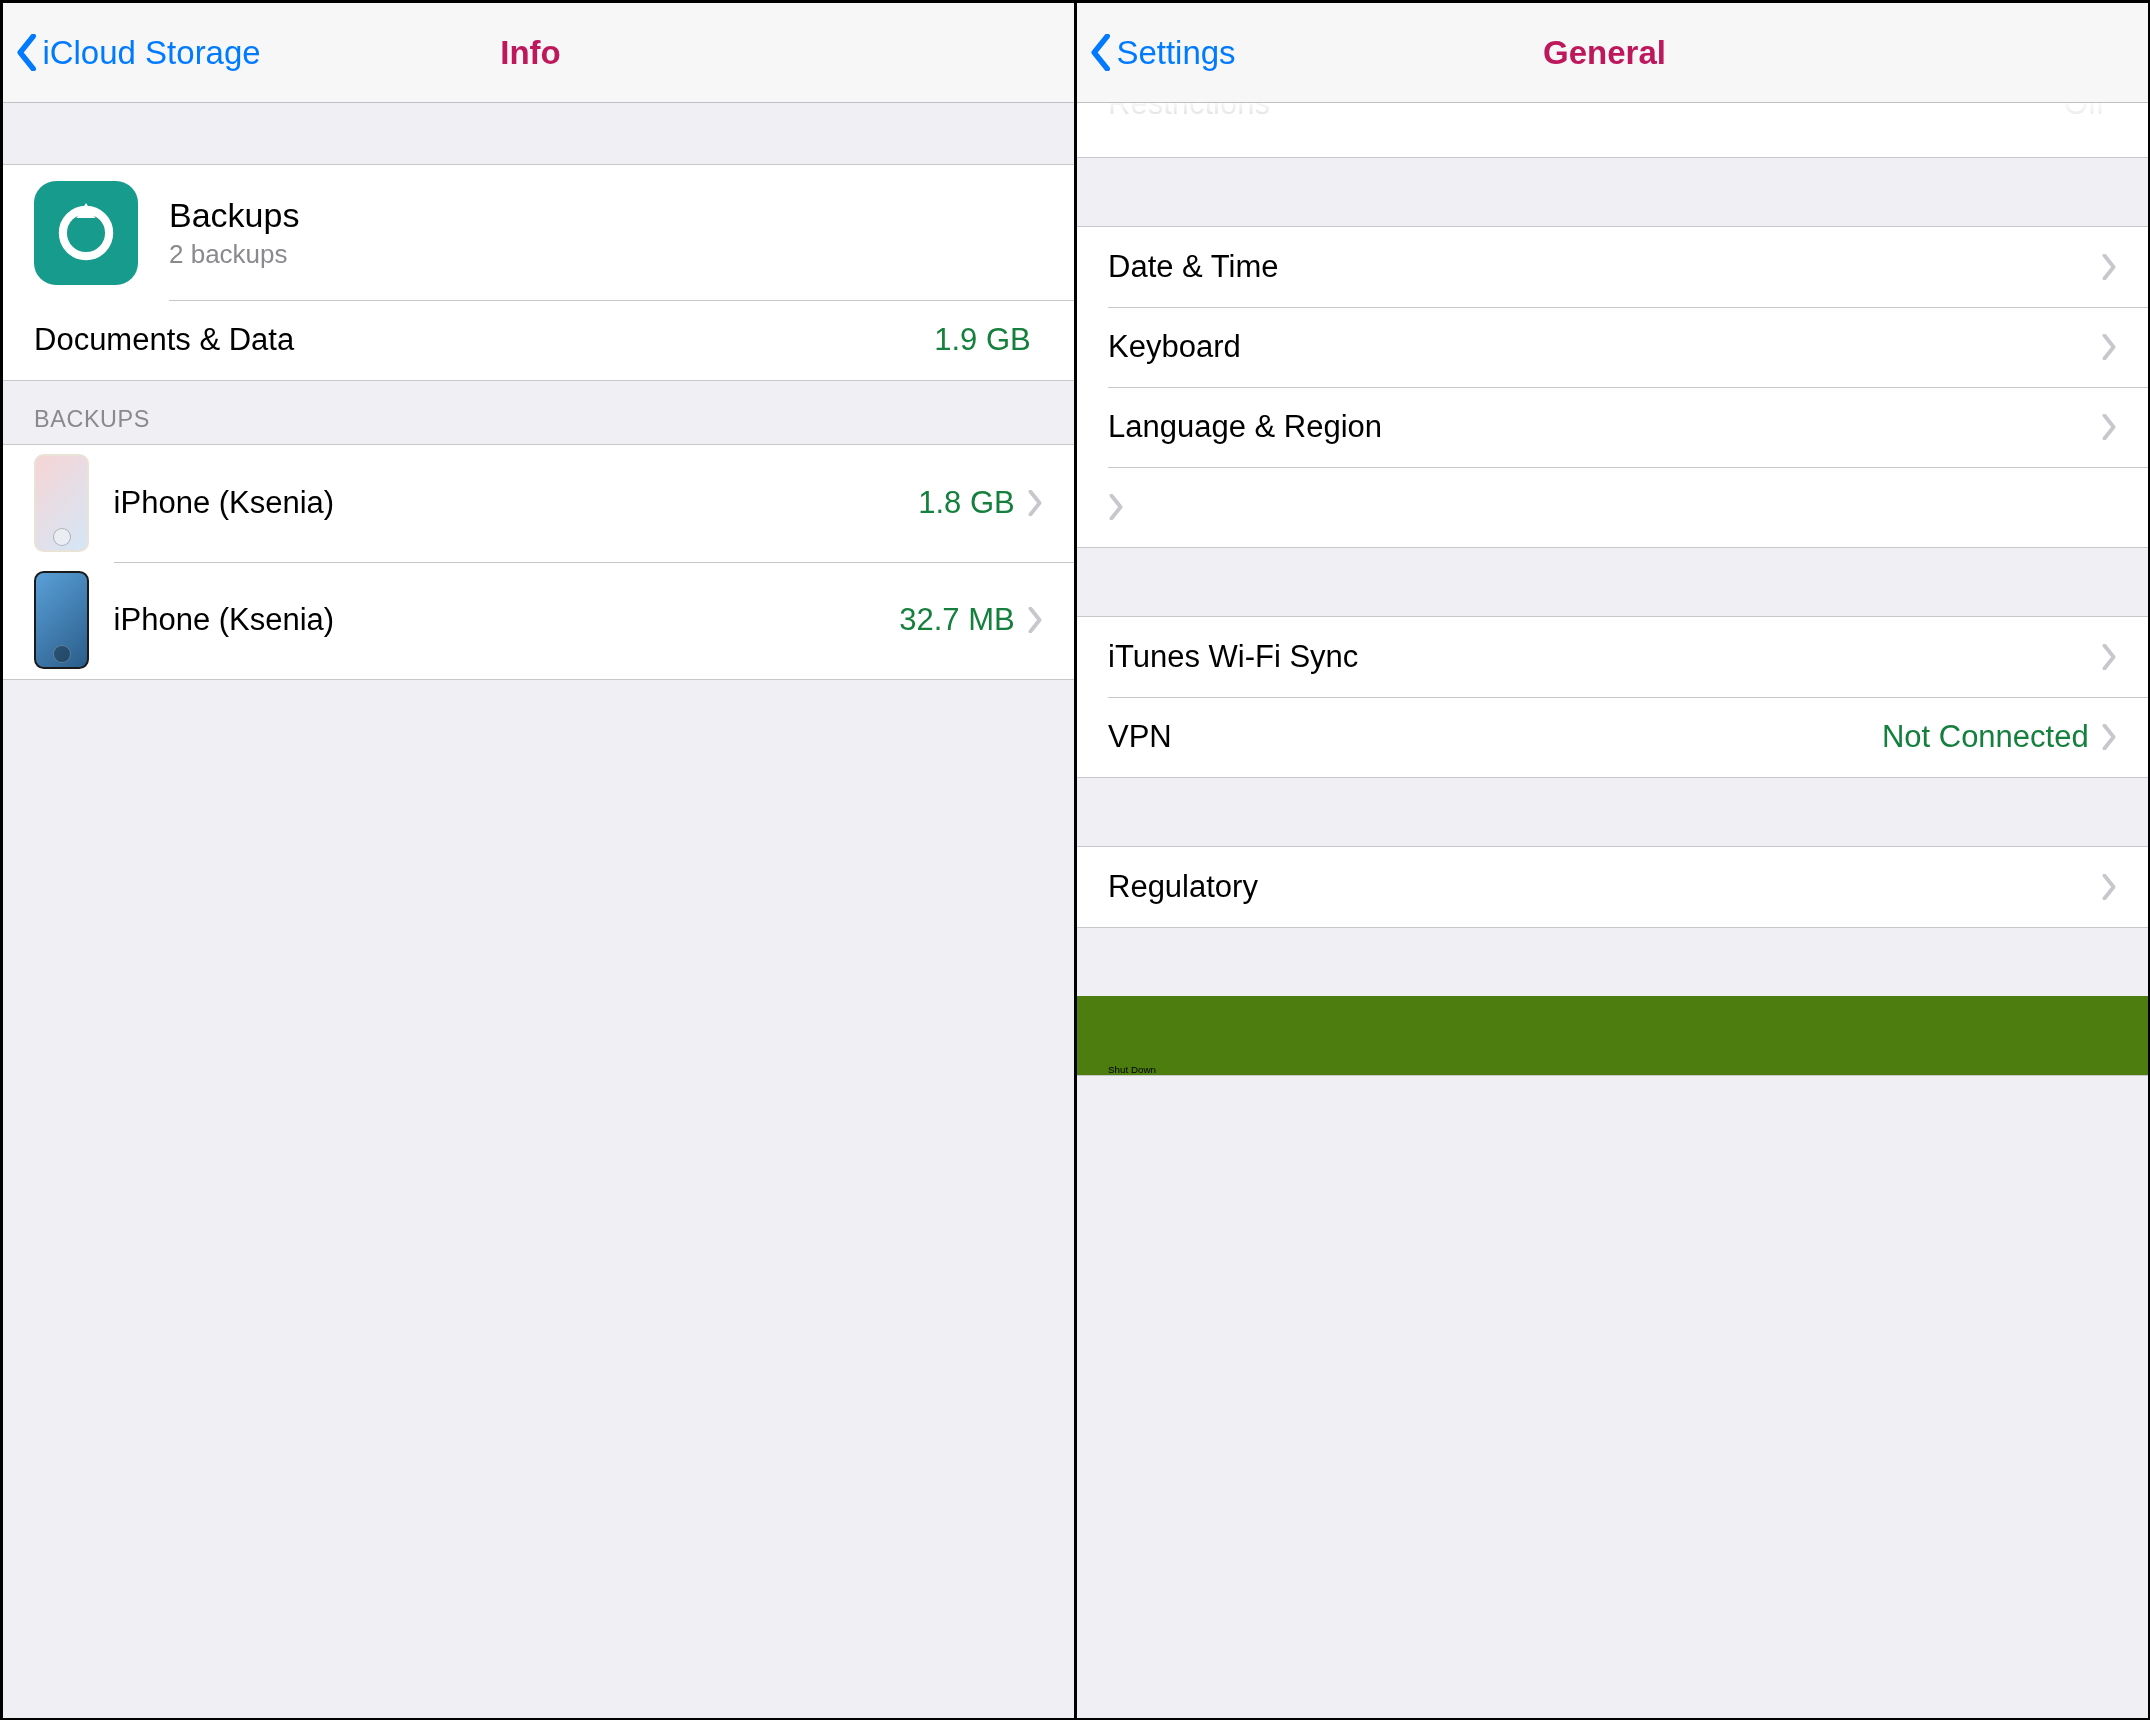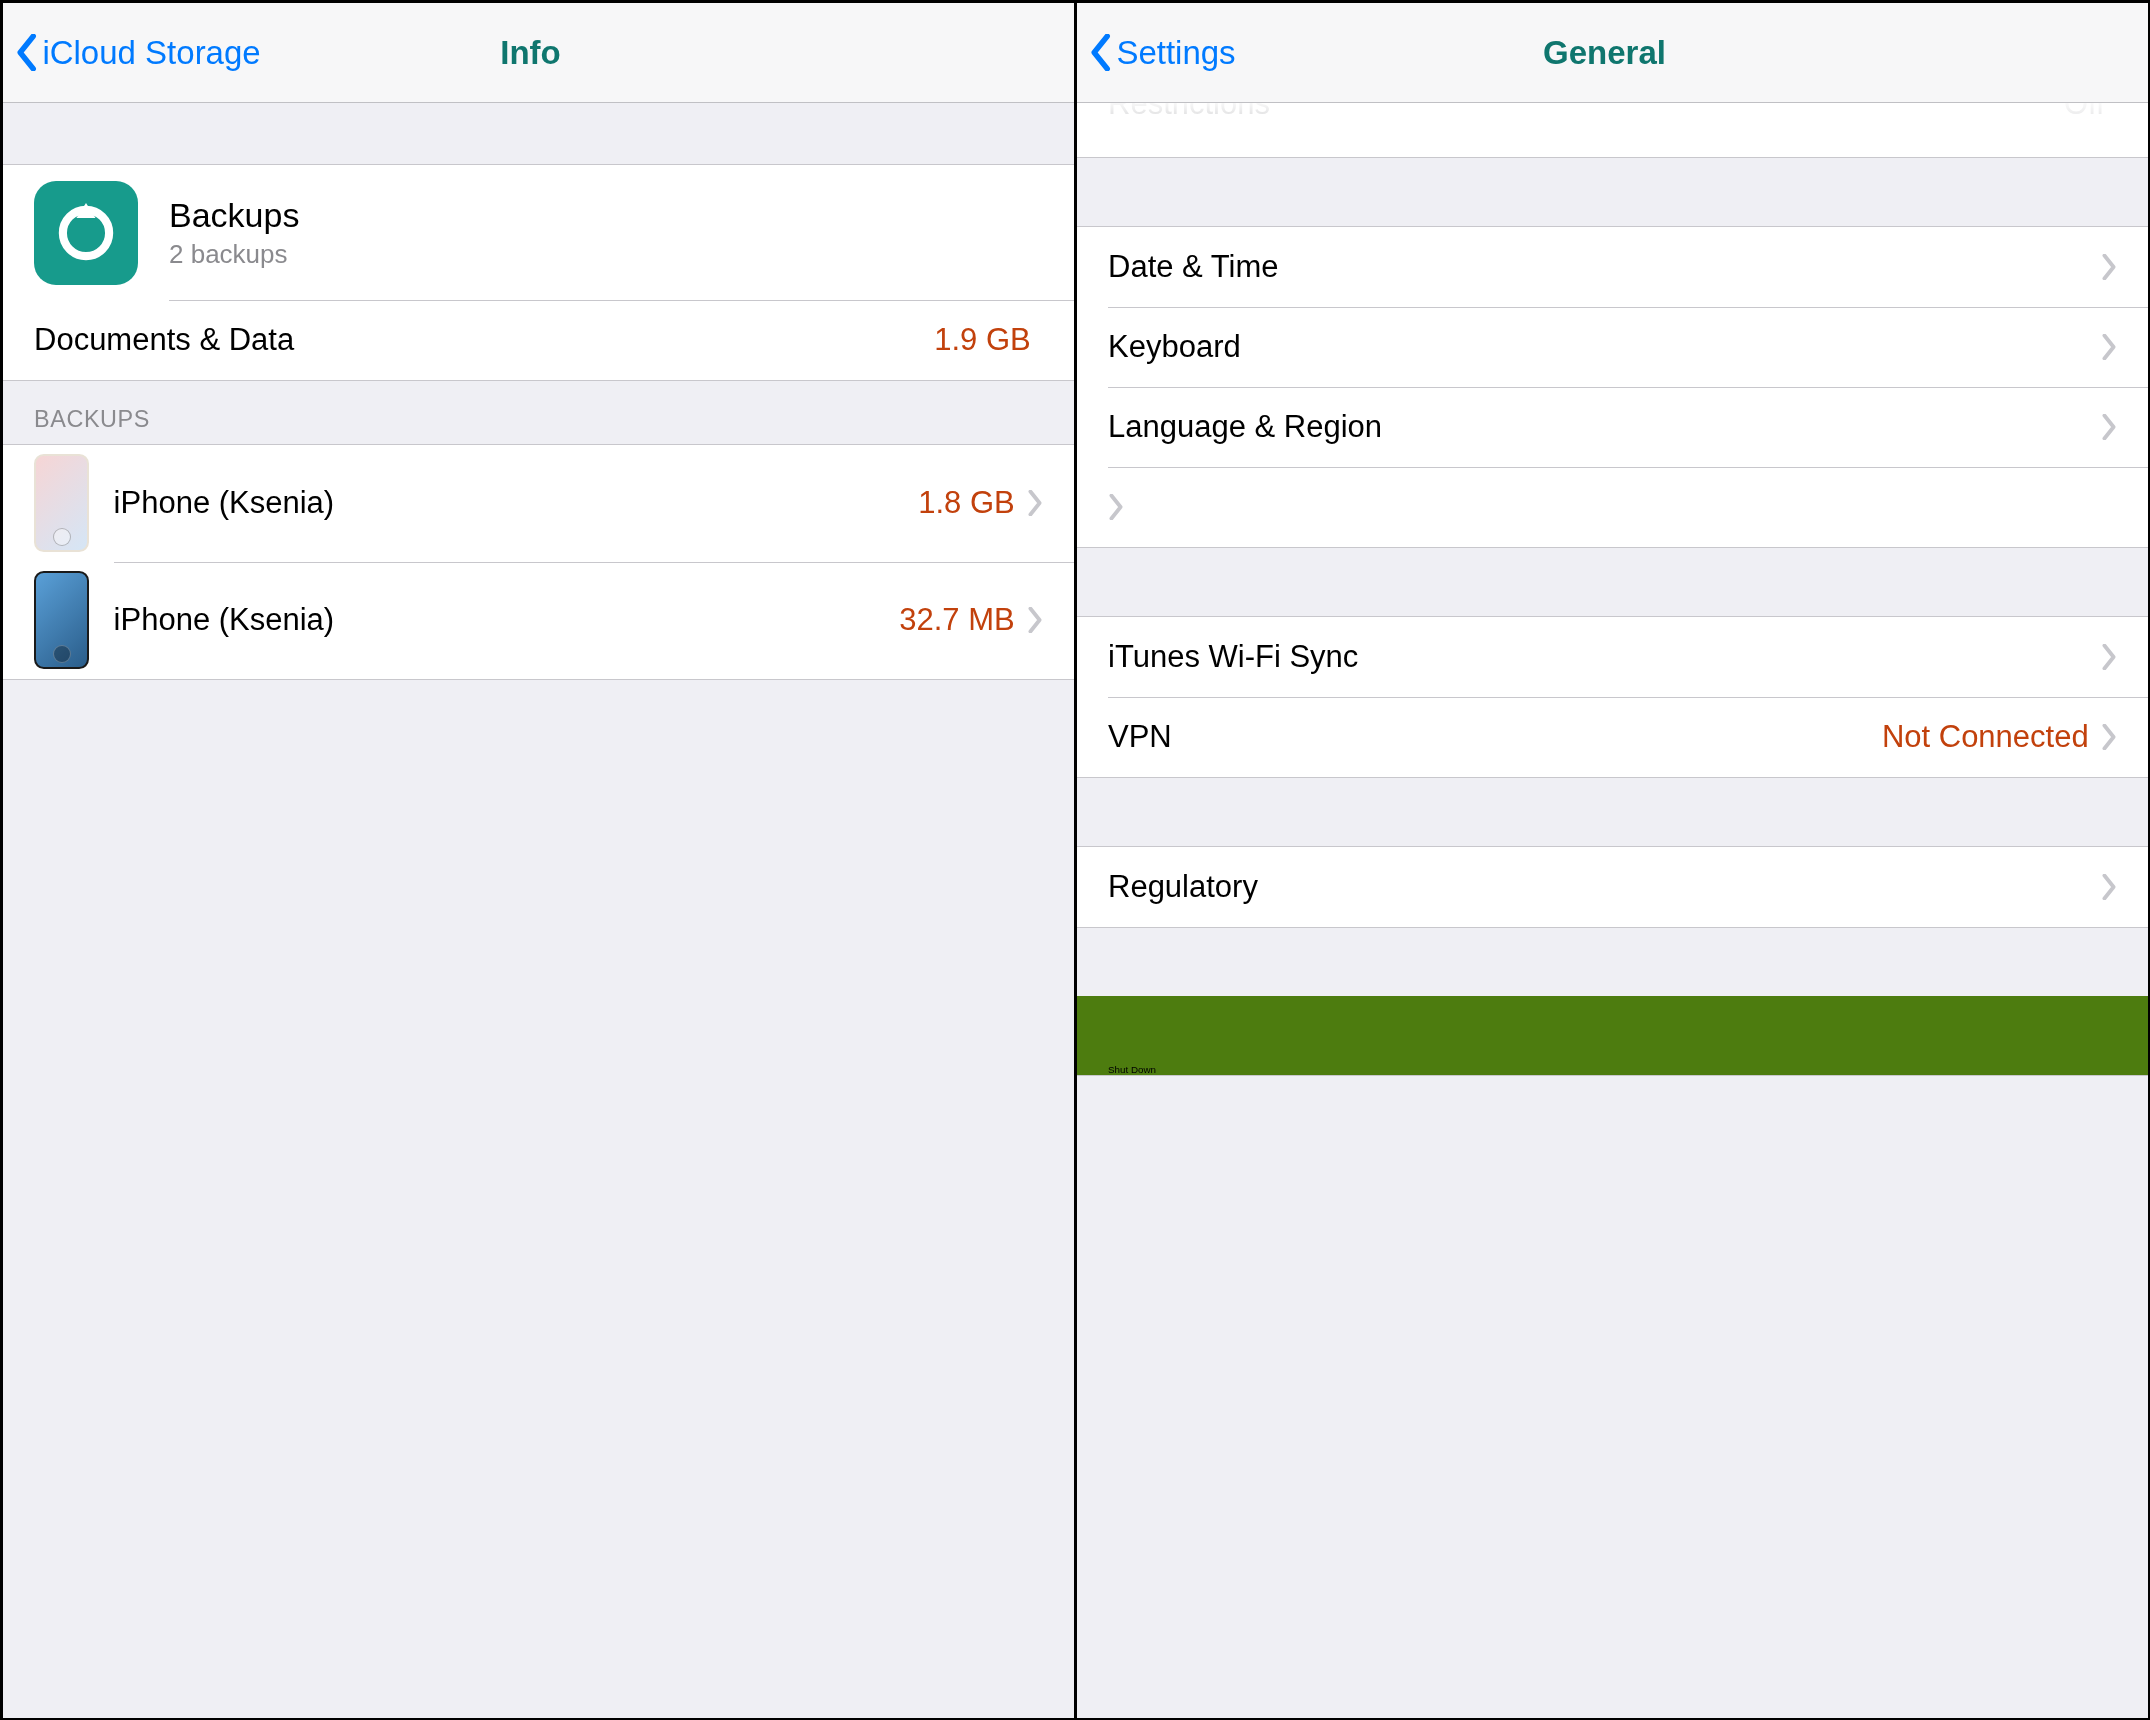--- a/index.html
+++ b/index.html
@@ -44,21 +44,21 @@
     display: flex;
     align-items: center;
   }
   .navbar .back .chev svg { width: 23.4px; height: 37px; }
   .navbar .title {
     position: absolute;
     left: 0; right: 16px;
     text-align: center;
     font-size: 33px;
     font-weight: 600;
-    color: #0f766e;
+    color: #be185d;
     pointer-events: none;
   }
 
   .scroll { flex: 1; overflow: hidden; }
 
   
   .spacer { height: 61px; }
   .group {
     background: #fff;
     border-top: 1.2px solid #c8c7cc;
@@ -98,21 +98,21 @@
     color: #000;
     flex: 1;
   }
   .row .sub {
     font-size: 26px;
     color: #8a8a8e;
     margin-top: 4px;
   }
   .row .value {
     font-size: 31px;
-    color: #c2410c;
+    color: #15803d;
     margin-right: 12.3px;
   }
   .row .chevron svg { width: 16px; height: 26px; }
   .row .chevron { color: #c7c7cc; display:flex; align-items:center;}
 
   .row .stack { display:flex; flex-direction:column; flex:1; }
 
   
   .bigicon {
     width: 104px; height: 104px;

